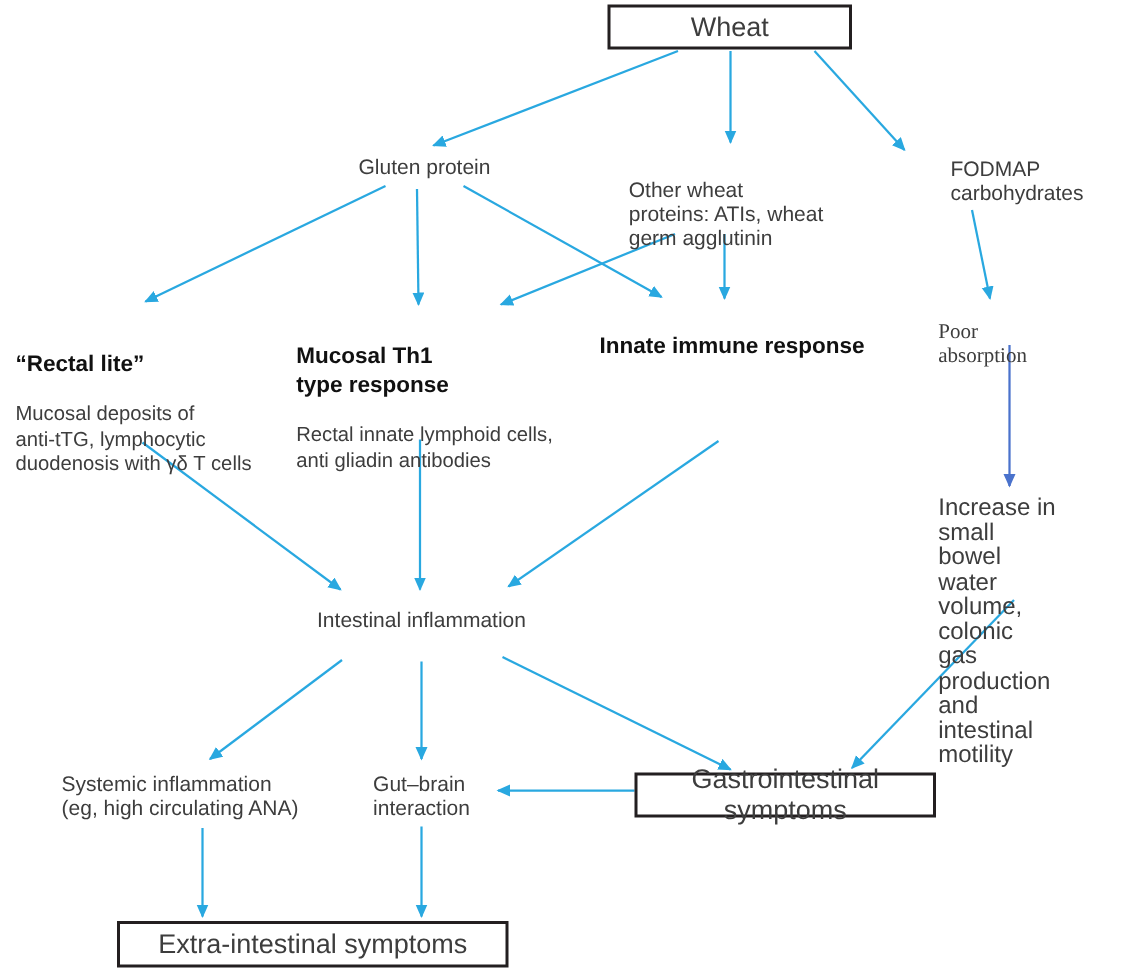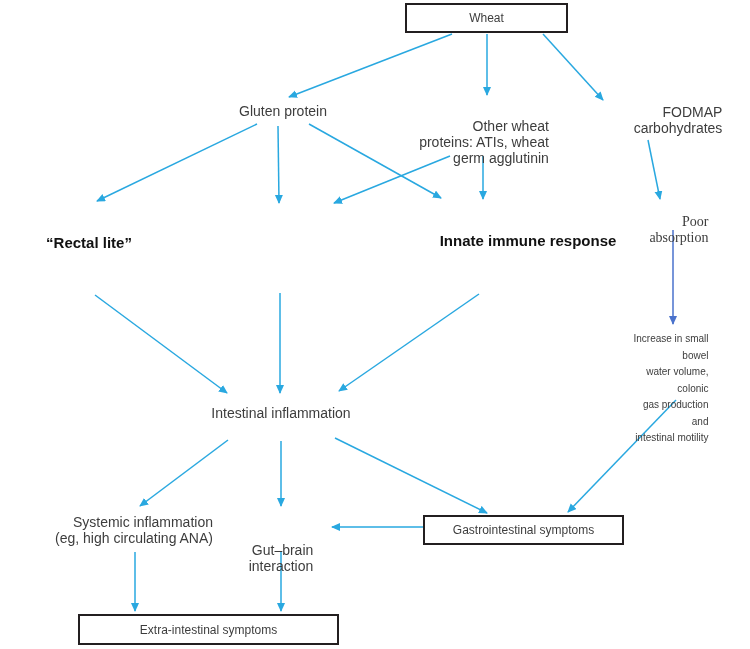--- a/index.html
+++ b/index.html
@@ -17,21 +17,21 @@
     position:absolute;left:0;top:0;
     pointer-events:none;
   }
   .edge{stroke:var(--arrow);stroke-width:1.5;fill:none;}
   .edge.dark{stroke:var(--arrow-dark);}
   #ah-cyan path{fill:var(--arrow);}
   #ah-dark path{fill:var(--arrow-dark);}
   .node{
     position:absolute;
     transform:translateX(-50%);
-    text-align:right;
+    text-align:left;
     color:var(--text,#3d3d3d);
     font-size:14px;
     line-height:16px;
     white-space:pre-line;
   }
   .node .heading{
     display:block;
     font-weight:bold;
     color:var(--heading,#111);
     font-size:15px;
@@ -44,21 +44,21 @@
     line-height:16.5px;
     white-space:pre-line;
   }
   .boxnode{
     position:absolute;
     border:2px solid var(--box-border,#231f20);
     background:#fff;
     display:flex;align-items:center;justify-content:center;
     text-align:center;
     color:var(--text,#3d3d3d);
-    font-size:12px;
+    font-size:18px;
     box-sizing:border-box;
   }
 </style>
 </head>
 <body>
 
 <div class="canvas">
 
   <svg class="edges" width="750" height="649" viewBox="0 0 750 649">
     <defs>
@@ -105,39 +105,48 @@
 
   <div class="node" style="left:484px;top:100px;margin-top:18px;">Other wheat
 proteins: ATIs, wheat
 germ agglutinin</div>
 
   <div class="node" style="left:678px;top:104px;">FODMAP
 carbohydrates</div>
 
   <div class="node" style="left:89px;top:217px;">
     <span class="heading">“Rectal lite”</span>
+    <span class="body">Mucosal deposits of
+anti-tTG, lymphocytic
+duodenosis with γδ T cells</span>
   </div>
 
+  <div class="node" style="left:283px;top:212px;">
+    <span class="heading">Mucosal Th1
+type response</span>
+    <span class="body">Rectal innate lymphoid cells,
+anti gliadin antibodies</span>
+  </div>
 
-  <div class="node" style="left:488px;top:215px;margin-left:40px;">
+  <div class="node" style="left:488px;top:205px;">
     <span class="heading">Innate immune response</span>
   </div>
 
   <div class="node" style="left:667px;top:214px;font-family:Liberation Serif, serif;">Poor absorption</div>
 
-  <div class="node" style="left:667px;top:331px;font-size:10px;line-height:16.5px;">Increase in small bowel
+  <div class="node" style="left:667px;top:331px;font-size:16px;line-height:16.5px;">Increase in small bowel
 water volume, colonic
 gas production and
 intestinal motility</div>
 
   <div class="node" style="left:281px;top:405px;">Intestinal inflammation</div>
 
-  <div class="node" style="left:134px;top:514px;">Systemic inflammation
+  <div class="node" style="left:120px;top:514px;">Systemic inflammation
 (eg, high circulating ANA)</div>
 
-  <div class="node" style="left:281px;top:514px;margin-top:28px;">Gut–brain
+  <div class="node" style="left:281px;top:514px;">Gut–brain
 interaction</div>
 
   <div class="boxnode" style="left:78px;top:614px;width:261px;height:31px;">Extra-intestinal symptoms</div>
 
   <div class="boxnode" style="left:423px;top:515px;width:201px;height:30px;">Gastrointestinal symptoms</div>
 
 </div>
 
 </body></html>

